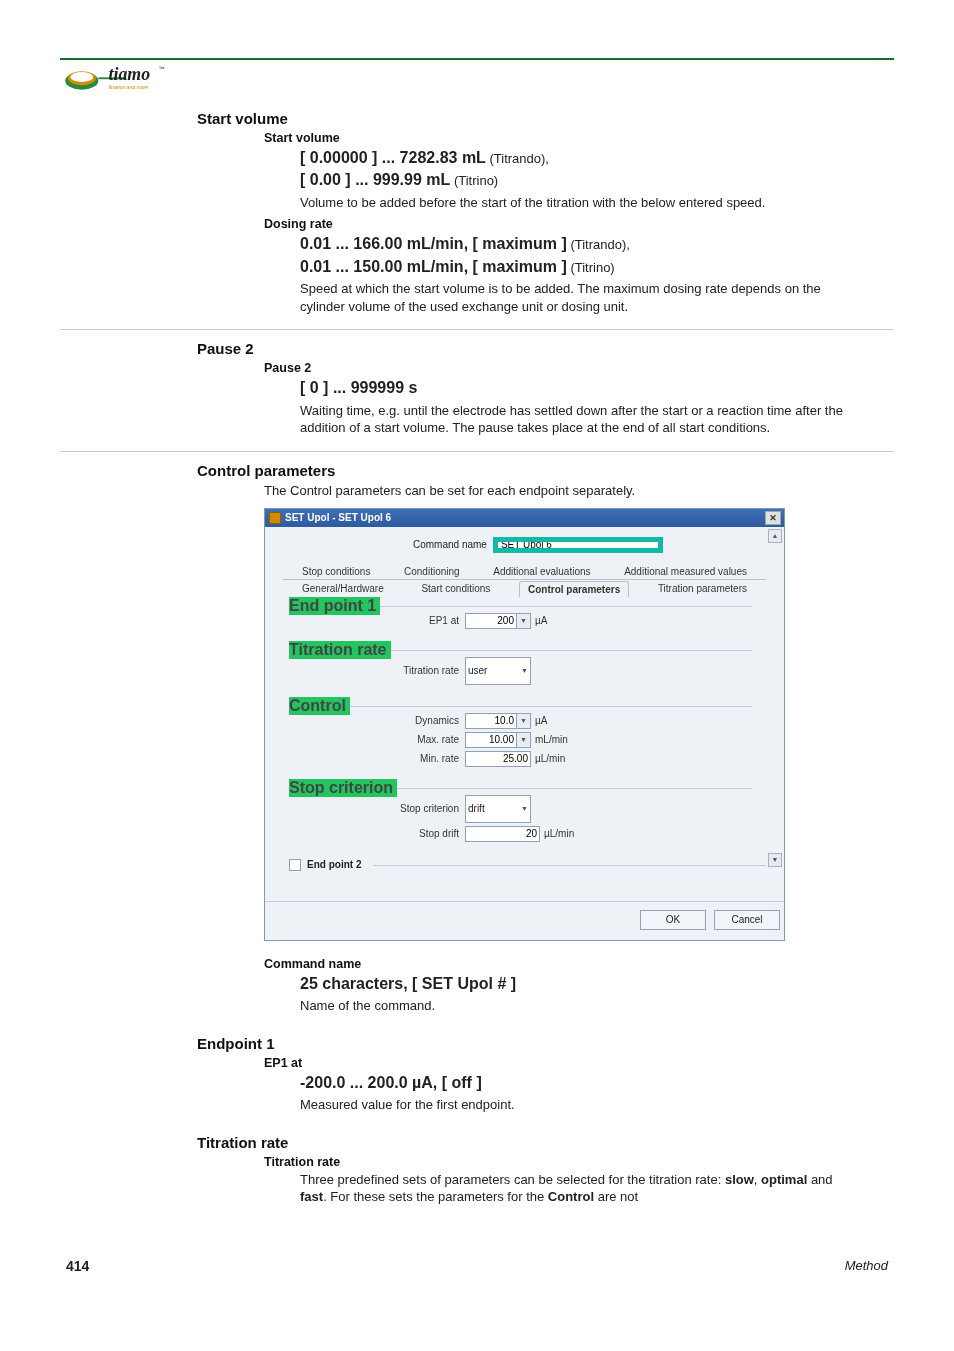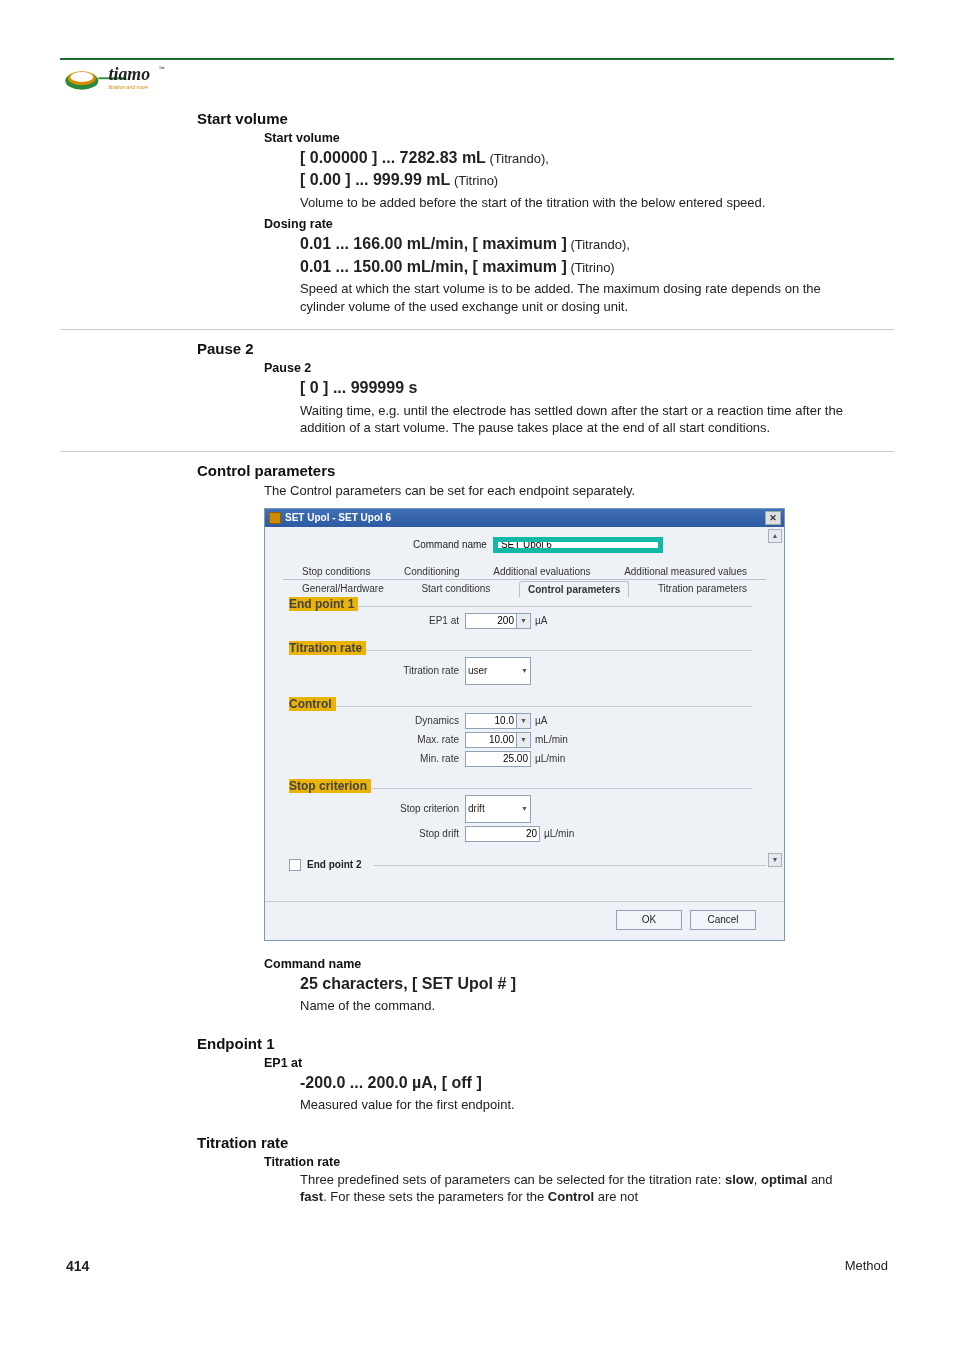--- a/index.html
+++ b/index.html
@@ -146,21 +146,21 @@
     position: relative; top: 1px;
   }
 
   .group {
     margin: 8px 6px 4px 6px;
     padding: 2px 8px 8px 8px;
     position: relative;
   }
   .group-title {
     position: absolute; top: -7px; left: 0;
-    font-size: 12px; font-weight: bold; background: #eab308;
+    font-size: 16px; font-weight: bold; background: #22c55e;
     padding: 0 4px 0 0;
     color: #444;
   }
   .group-hr {
     border: none;
     border-top: 1px solid #c3ccd6;
     margin: 0 0 6px 0;
   }
   .formrow {
     display: flex; align-items: center;
@@ -189,37 +189,37 @@
   }
   .sel .dd-caret { font-size: 7px; color: #555; margin-left: 6px; }
   .unit { font-size: 10px; color: #333; margin-left: 4px; }
 
   .chk-row { display: flex; align-items: center; gap: 6px; margin: 6px 0 0 6px; }
   .chk {
     width: 12px; height: 12px; border: 1px solid #8fa2b6; background: #fff;
   }
   .btn-row {
     display: flex; justify-content: flex-end; gap: 8px;
-    padding: 8px 28px 10px 0;
+    padding: 8px 4px 10px 0;
     border-top: 1px solid #c3ccd6;
   }
   .btn {
     min-width: 66px; height: 20px;
     font-size: 10px;
     border: 1px solid #8fa2b6; background: #f1f4f8;
     display: flex; align-items: center; justify-content: center;
   }
 
   .footer {
     display: flex; justify-content: space-between;
     margin-top: 38px;
     padding: 0 6px;
   }
   .footer .pn { font-weight: bold; font-size: 14px; }
-  .footer .mt { font-size: 13px; }
+  .footer .mt { font-style: italic; font-size: 13px; }
 </style>
 </head>
 <body>
 
 <div class="page">
   <div class="header-line"></div>
 
   <div class="logo-wrap">
     <svg class="logo-svg" viewBox="0 0 220 56">
       <ellipse cx="28" cy="34" rx="26" ry="14" fill="#2a8a3c"></ellipse>

